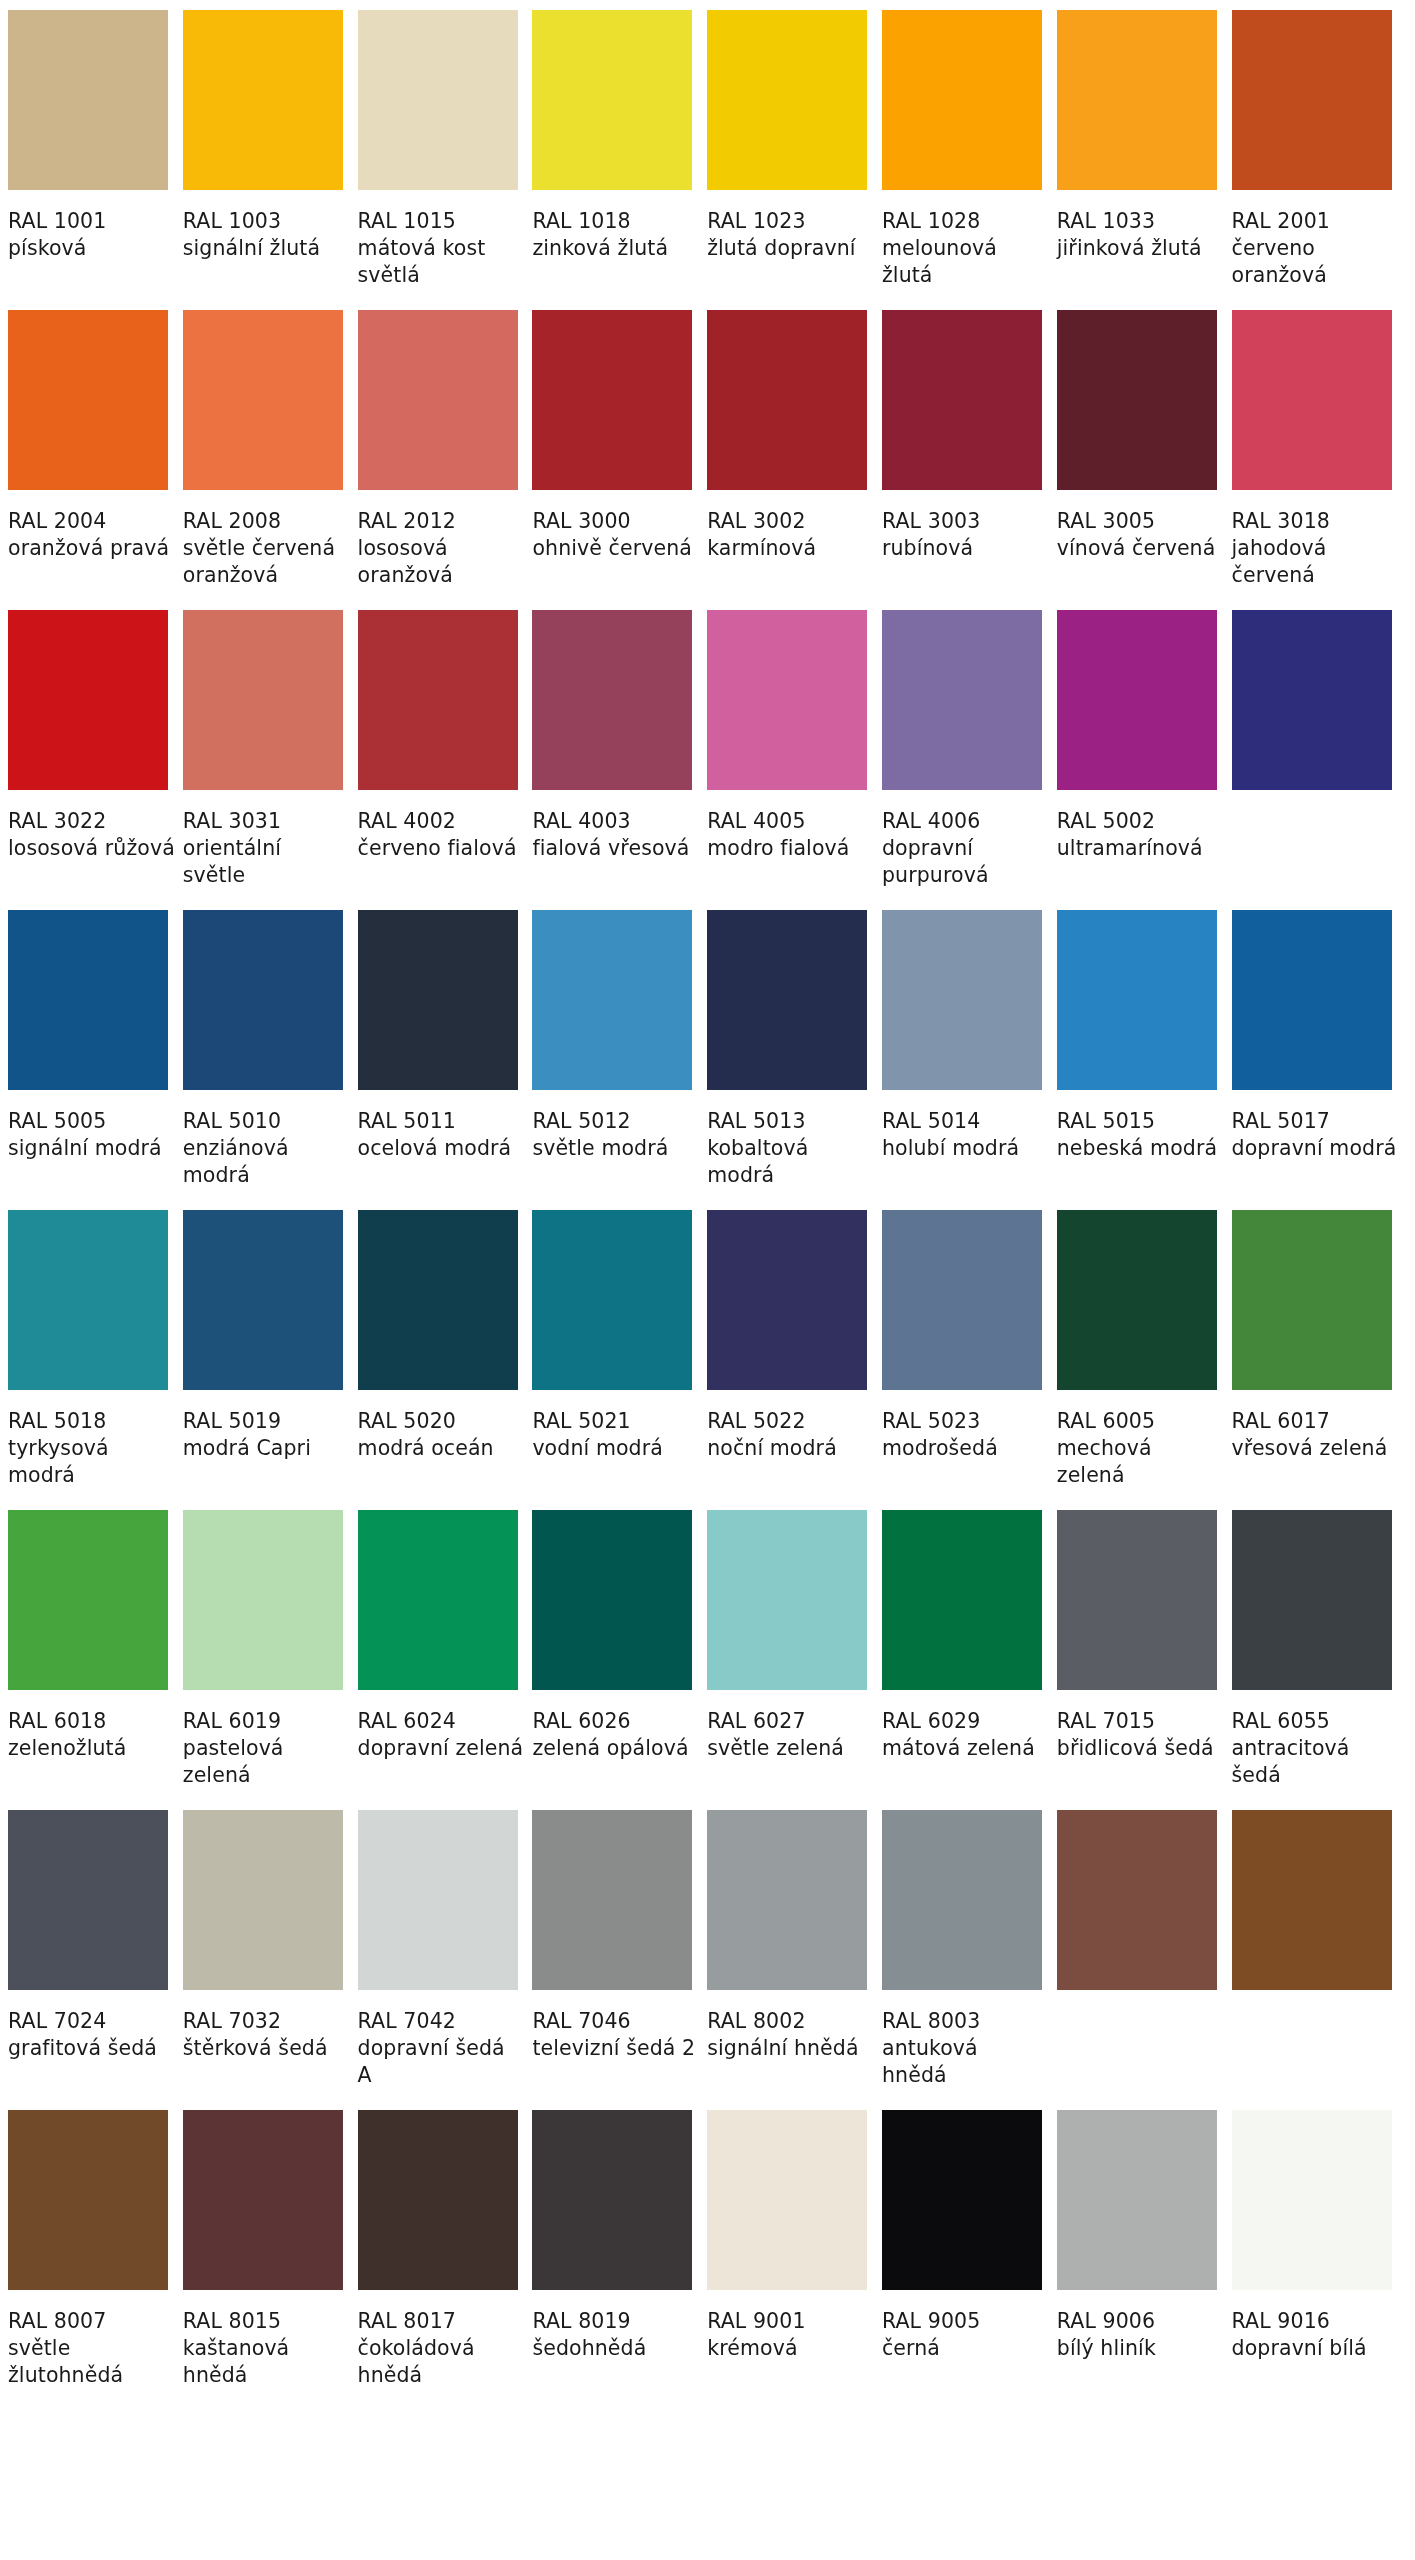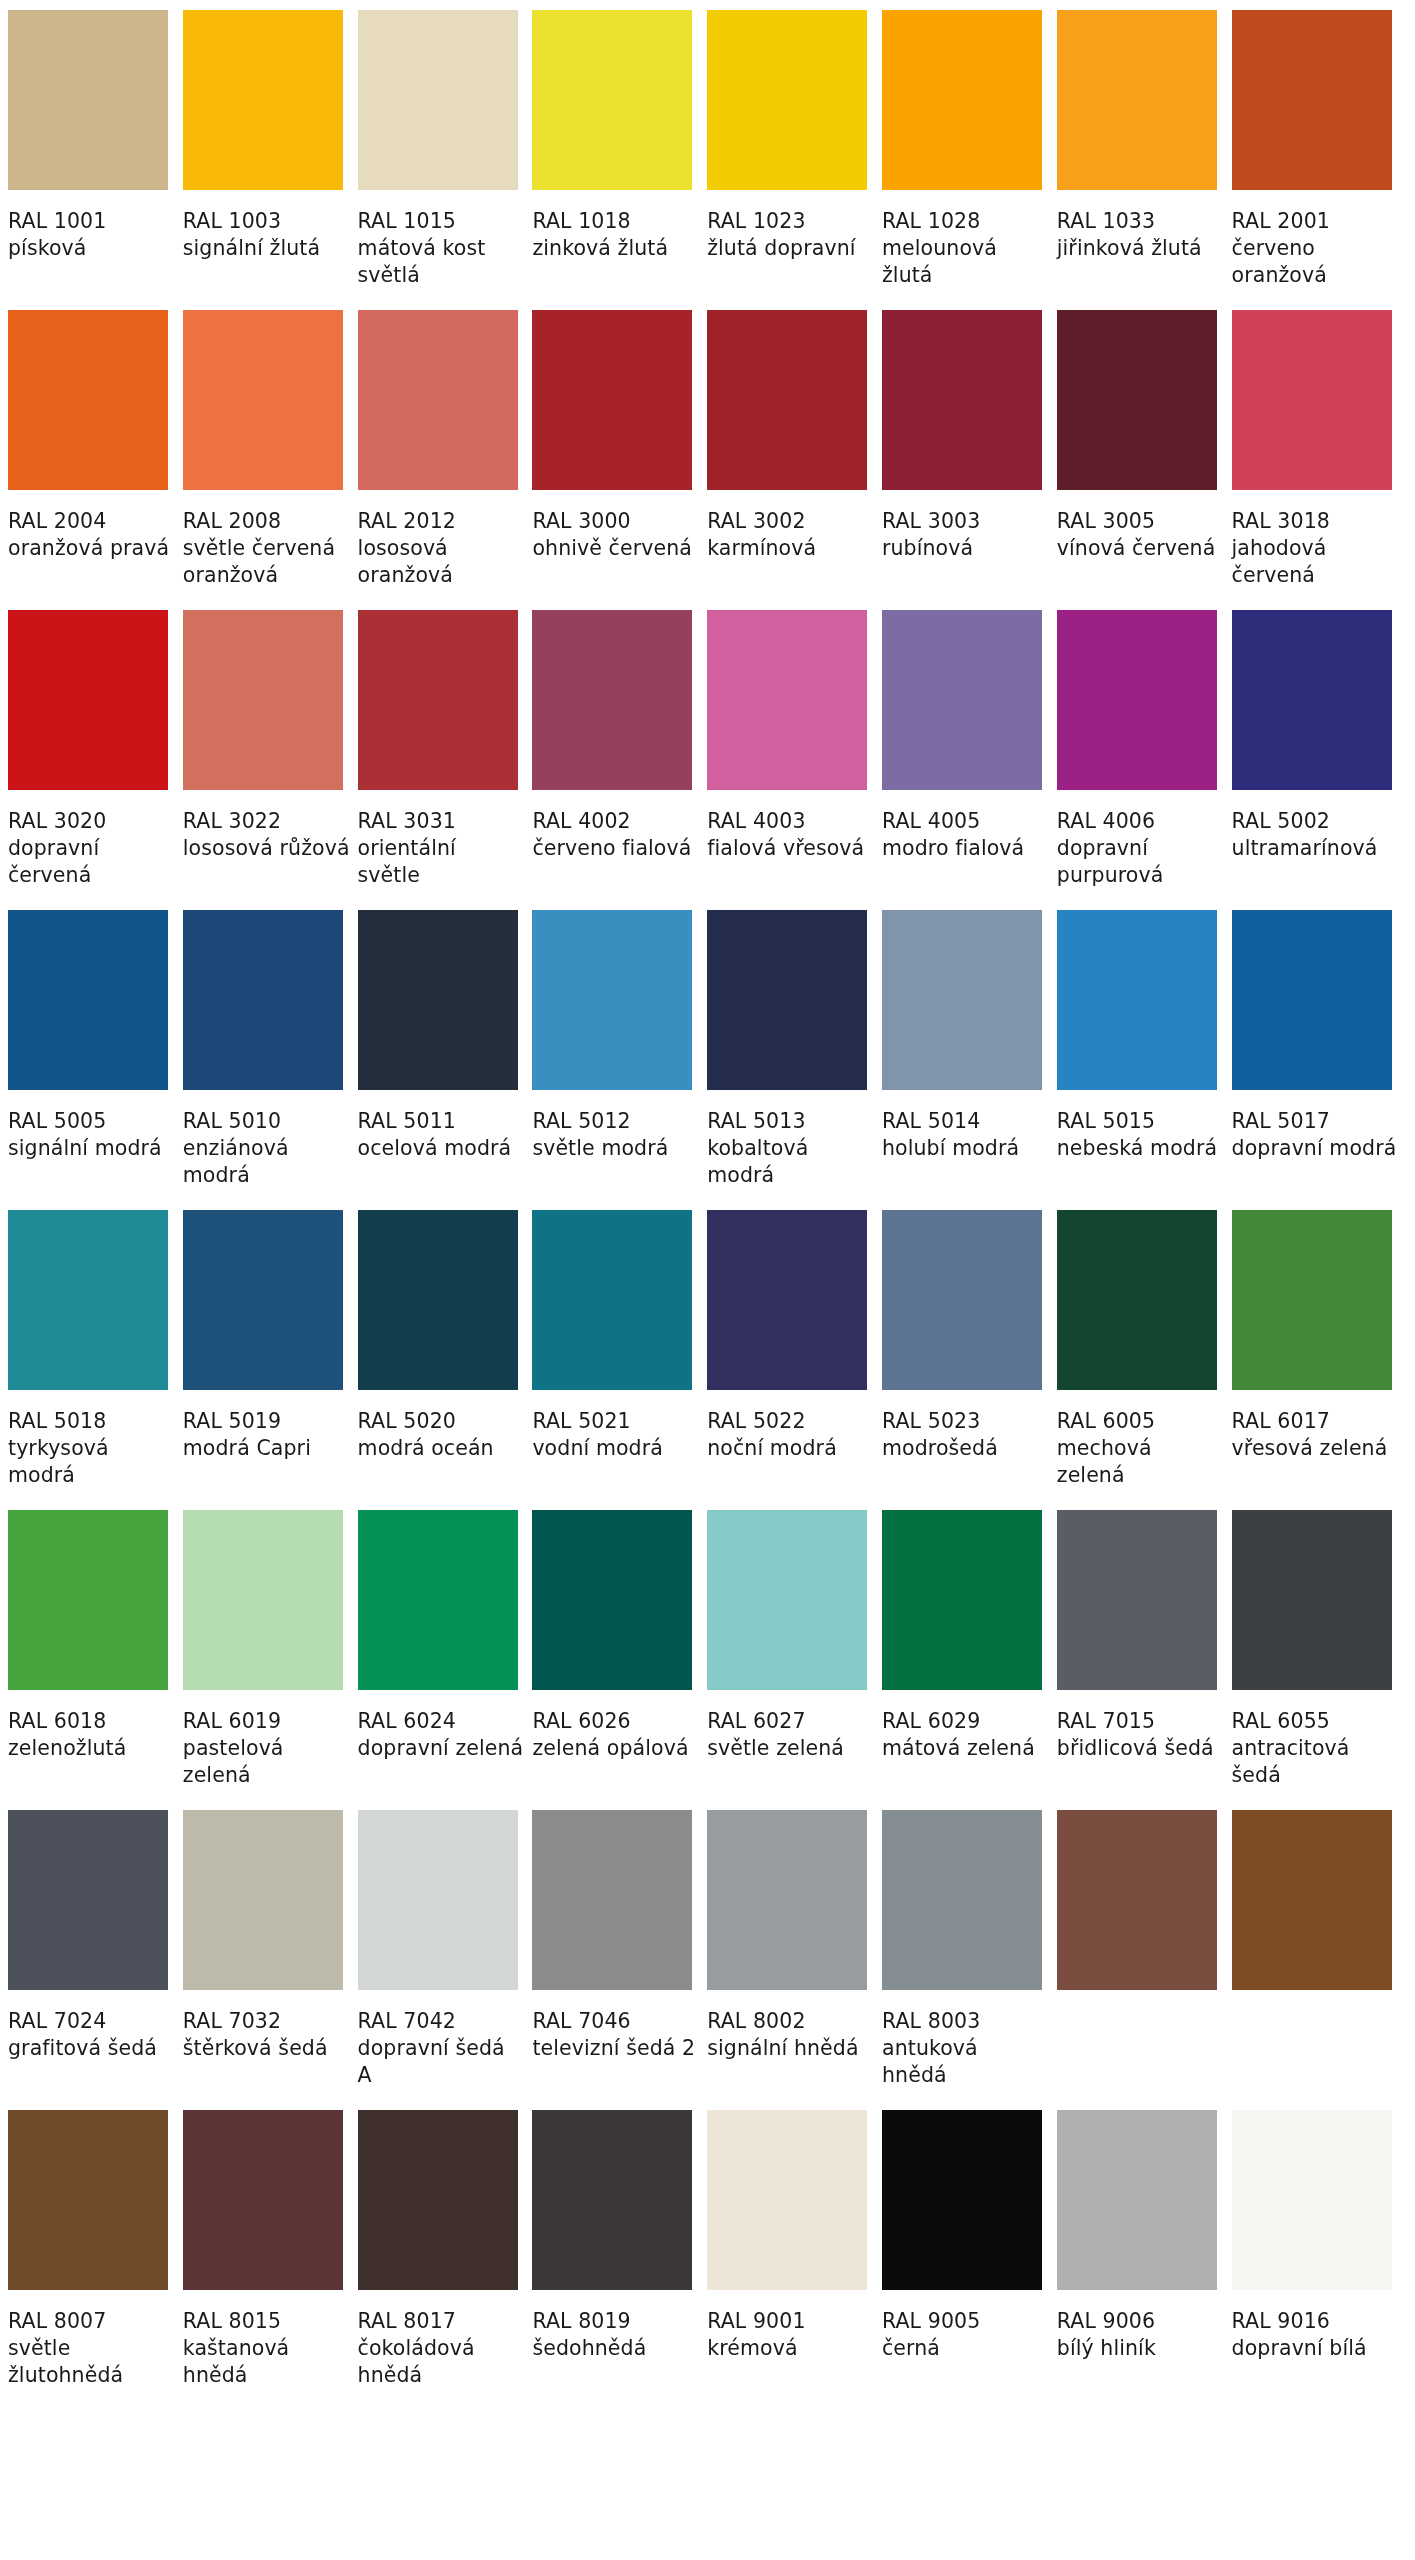--- a/index.html
+++ b/index.html
@@ -227,26 +227,20 @@
         <div class="swatch-cell">
           <div class="swatch" style="background: rgb(156, 33, 132);"></div>
         </div>
         <div class="swatch-cell">
           <div class="swatch" style="background: rgb(46, 45, 124);"></div>
         </div>
       </div>
       <div class="labels-row">
         <div class="swatch-cell">
           <div class="label">
-            <span class="code">RAL 3020</span>
-            <span class="name">dopravní červená</span>
-          </div>
-        </div>
-        <div class="swatch-cell">
-          <div class="label">
             <span class="code">RAL 3022</span>
             <span class="name">lososová růžová</span>
           </div>
         </div>
         <div class="swatch-cell">
           <div class="label">
             <span class="code">RAL 3031</span>
             <span class="name">orientální světle</span>
           </div>
         </div>

